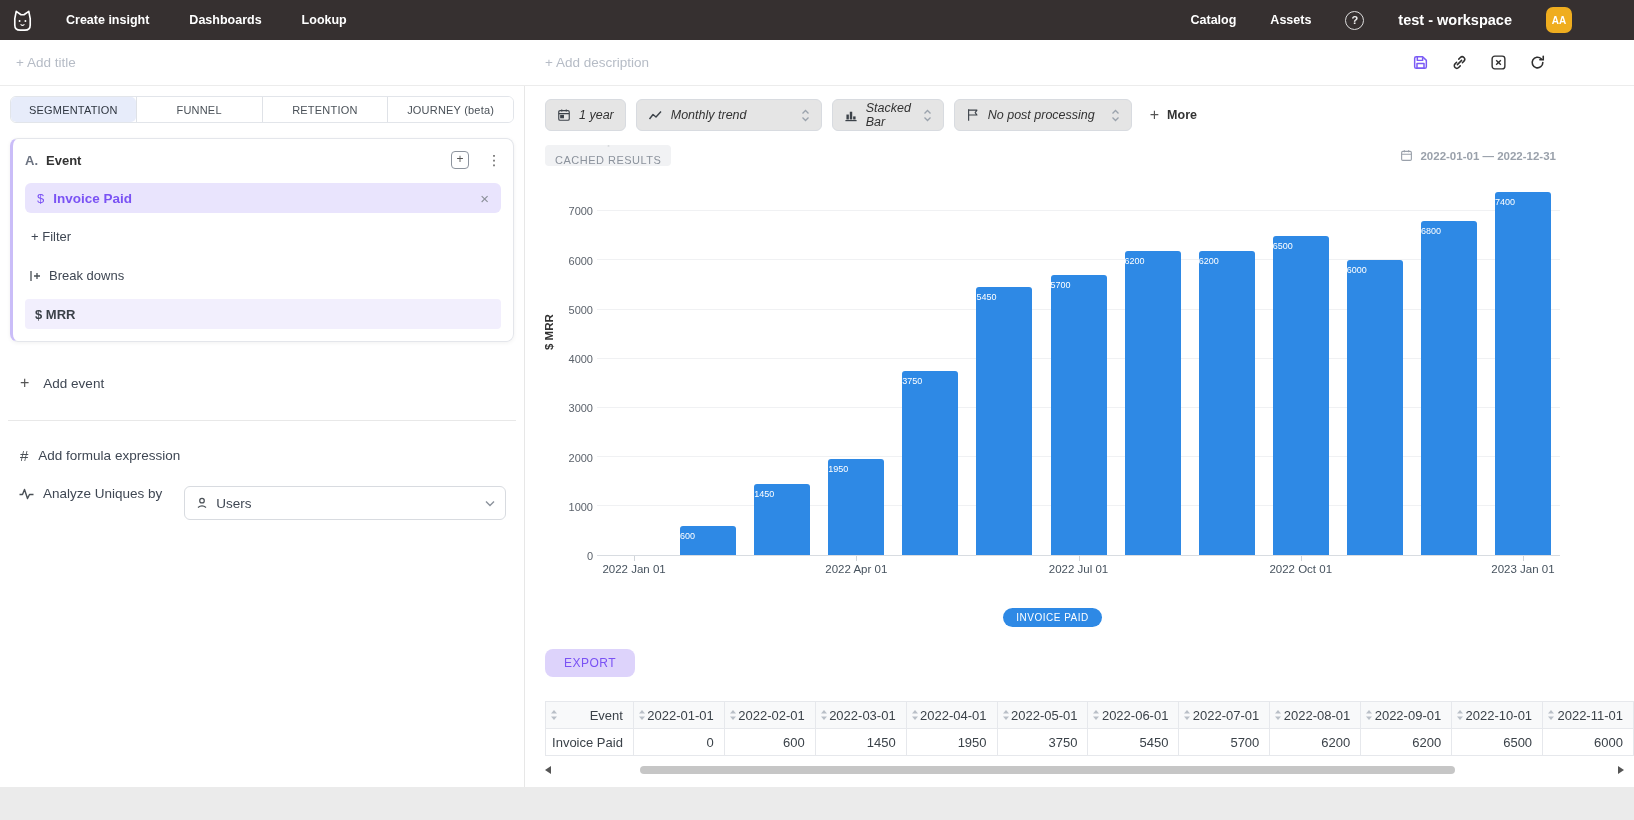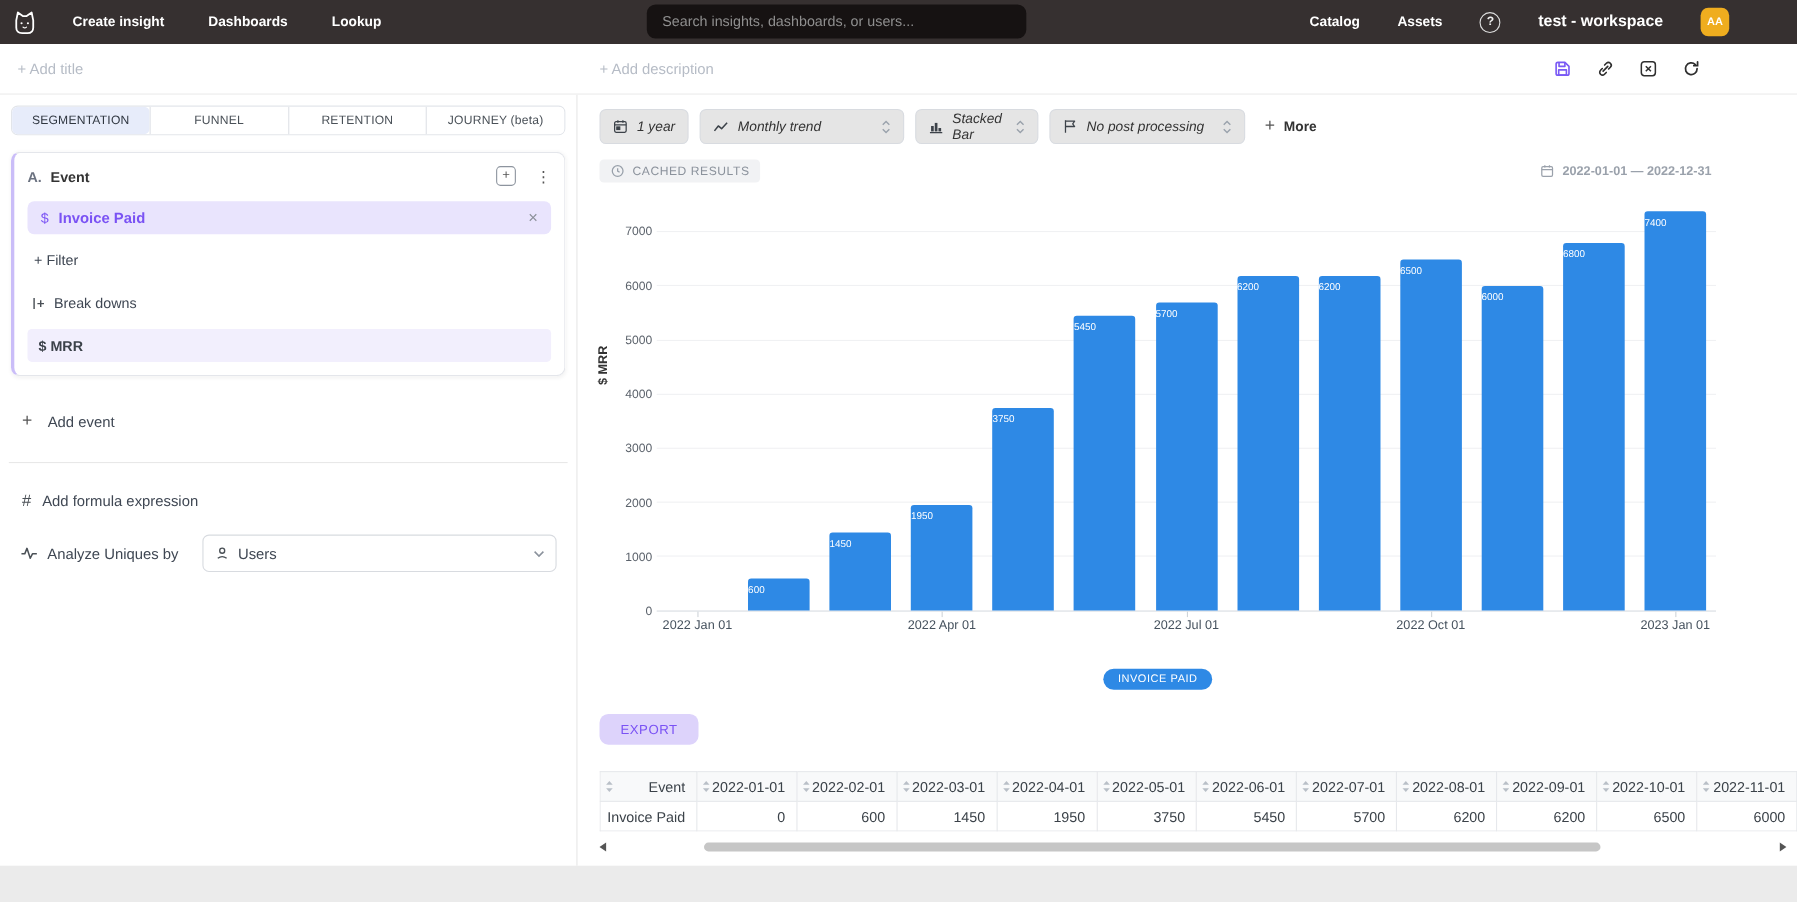--- a/index.html
+++ b/index.html
@@ -53,38 +53,38 @@
   .event-close { margin-left:auto; color:#8b9099; font-size:15px; cursor:pointer; }
   .filter-row { margin-top:16px; padding-left:6px; font-size:13px; color:#3f4753; cursor:pointer; }
   .breakdown-row { margin-top:24px; padding-left:4px; font-size:13px; color:#3f4753; display:flex; align-items:center; gap:6px; cursor:pointer; }
   .mrr-row { margin-top:16px; background:var(--accent-bg-soft,#f2effd); border-radius:4px; height:30px; display:flex; align-items:center; padding:0 10px; font-size:13px; font-weight:700; color:#3b4149; cursor:pointer; }
 
   .add-event { margin-top:32px; display:flex; align-items:center; gap:14px; padding-left:12px; font-size:13.5px; color:#3f4753; cursor:pointer; }
   .plus-glyph { font-size:16px; color:#555; }
   .hr { margin-top:28px; border-top:1px solid #e8e8e8; }
   .formula-row { margin-top:26px; display:flex; align-items:center; gap:10px; padding-left:12px; font-size:13.5px; color:#3f4753; cursor:pointer; }
   .hash-glyph { font-size:15px; color:#4a5056; }
-  .analyze-row { margin-top:22px; display:flex; align-items:center; padding-left:10px; }
+  .analyze-row { margin-top:22px; display:flex; padding-left:10px; }
   .analyze-label { font-size:13.5px; color:#3f4753; margin-left:8px; }
   .users-select { margin-left:22px; width:322px; height:34px; border:1px solid #d8dbe0; border-radius:6px; display:flex; align-items:center; padding:0 10px; cursor:pointer; }
   .users-select .val { font-size:13.5px; color:#3f4753; margin-left:7px; }
   .users-select .caret { margin-left:auto; }
 
   
   .toolbar { display:flex; align-items:center; gap:10px; }
   .tb-btn { height:32px; border:1px solid #d8dbe0; border-radius:6px; background:#e5e5e5; display:flex; align-items:center; padding:0 11px; gap:8px; font-size:12.5px; color:#333; cursor:pointer;font-style:italic; }
   .tb-select { justify-content:flex-start; }
   .tb-select .lbl { flex:1; }
   .w-trend { width:186px; } .w-bar { width:112px; } .w-post { width:178px; }
   .more-btn { display:flex; align-items:center; gap:8px; font-size:12.5px; color:#333; font-weight:700; margin-left:8px; cursor:pointer; }
   .more-btn .plus-glyph { font-weight:400; }
 
   
   .results-row { margin-top:14px; display:flex; align-items:center; height:21px; }
-  .cached-badge { background:#f1f2f4; border-radius:4px; height:21px; display:flex; align-items:center; gap:7px; padding:0 10px; font-size:11px; letter-spacing:.5px; color:#8b929c; }
+  .cached-badge { background:#f1f2f4; border-radius:4px; height:21px; display:flex; align-items:center; gap:7px; padding:0 10px; font-size:11px; letter-spacing:.5px; color:#8b929c;flex-direction:column; }
   .range { margin-left:auto; margin-right:78px; display:flex; align-items:center; gap:7px; font-size:11.5px; font-weight:700; color:#9aa1ab; }
 
   
   .chart { margin-top:6px; position:relative; }
   .chart-grid { display:flex; }
   .ylab-col { width:18px; position:relative; }
   .ylab { position:absolute; top:178px; left:-2px; transform:rotate(-90deg); transform-origin:left top; font-size:11.5px; font-weight:700; color:#333; white-space:nowrap; }
   .yaxis { width:34px; position:relative; height:384px; }
   .ytick { position:absolute; right:4px; font-size:11px; color:#5b626b; }
   .plot { flex:1; margin-right:74px; position:relative; height:384px; border-bottom:1px solid #d8dce1; }
@@ -130,23 +130,20 @@
       <circle cx="11" cy="14.6" r="1" fill="#fff"></circle>
         <circle cx="17" cy="14.6" r="1" fill="#fff"></circle>
       <path d="M12.4 18.3 Q14 19.8 15.6 18.3" stroke="#fff" stroke-width="1.2" fill="none" stroke-linecap="round"></path>
     </svg>
   </div>
   <nav class="topnav-items">
     <span class="topnav-item">Create insight</span>
     <span class="topnav-item">Dashboards</span>
     <span class="topnav-item">Lookup</span>
   </nav>
-  <div class="search-wrap">
-    <input placeholder="Search insights, dashboards, or users..." style="">
-  </div>
   <div class="top-right">
     <span class="link">Catalog</span>
     <span class="link">Assets</span>
     <span class="help-circle">?</span>
     <span class="workspace">test - workspace</span>
     <span class="avatar">AA</span>
   </div>
 </header>
 
 <div class="subheader">

